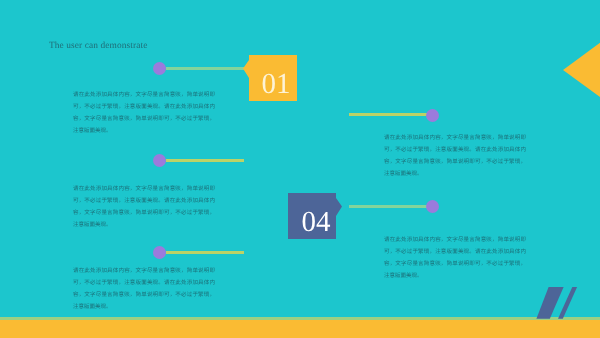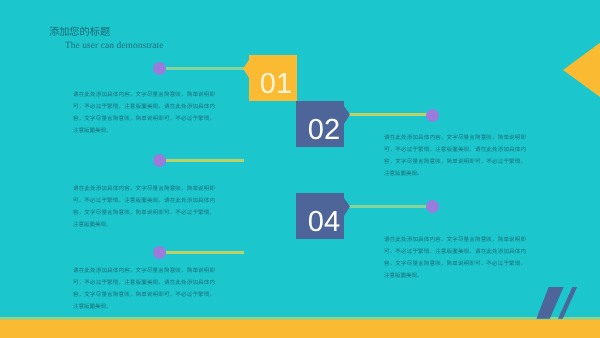--- a/index.html
+++ b/index.html
@@ -9,27 +9,27 @@
        -webkit-font-smoothing:antialiased;text-rendering:geometricPrecision;}
   svg{display:block;}
 
   #slide{position:relative;width:600px;height:338px;background:#1cc6cd;overflow:hidden;}
 
   
   .title{position:absolute;will-change:transform;left:49px;top:23px;
          font-size:10.2px;color:#1a6974;letter-spacing:0;white-space:nowrap;}
   .subtitle{position:absolute;will-change:transform;left:49px;top:40.5px;
             font-size:9.4px;color:#1f6f79;white-space:nowrap;
-            font-family:"Liberation Serif",serif;letter-spacing:.1px;margin-left:16px;}
+            font-family:"Liberation Serif",serif;letter-spacing:.1px;}
 
   
   .numbox{position:absolute;width:54px;height:46px;}
   .numbox .lbl{position:absolute;left:0;top:0;width:54px;height:46px;will-change:transform;
      display:flex;align-items:center;justify-content:center;box-sizing:border-box;
-     font-family:Liberation Sans, sans-serif;font-size:29px;line-height:1;padding-top:13px;}
+     font-family:Liberation Serif, serif;font-size:29px;line-height:1;padding-top:13px;}
   
   .numbox.y{background:#fabb33;
      clip-path:polygon(6px 0,54px 0,54px 46px,6px 46px,6px 23px,0 13.5px,6px 5px);}
   
   .numbox.b{background:#4d6598;
      clip-path:polygon(0 0,48px 0,48px 5px,54px 13.5px,48px 23px,48px 46px,0 46px);}
   .numbox.y .lbl{color:#fdf3d6;padding-left:12px;}
   .numbox.b .lbl{color:#ffffff;padding-left:2px;}
 
   
@@ -49,21 +49,20 @@
 
   
   .deco-arrow{position:absolute;left:556px;top:30px;}
   .deco-slash{position:absolute;left:532px;top:284px;}
 </style>
 </head>
 <body>
 
 <div id="slide">
 
-  <div class="title">添加您的标题</div>
   <div class="subtitle">The user can demonstrate</div>
 
   <svg class="deco-arrow" width="60" height="80" viewBox="0 0 60 80">
     <polygon points="7,40 52,6.8 52,72.8" fill="#fabb33"></polygon>
   </svg>
 
   <div class="line" style="left:166px;top:66.5px;background:#84d49b;"></div>
   <div class="dot" style="left:153px;top:62px;"></div>
 
   <div class="line" style="left:349px;top:113px;background:#bcd267;"></div>
@@ -74,24 +73,21 @@
 
   <div class="line" style="left:349px;top:205px;background:#84d49b;"></div>
   <div class="dot" style="left:426px;top:200px;"></div>
 
   <div class="line" style="left:166px;top:250.5px;background:#bcd267;"></div>
   <div class="dot" style="left:153px;top:246px;"></div>
 
   <div class="numbox y" style="left:243px;top:55px;">
     <span class="lbl">01</span>
   </div>
-  <div class="numbox b" style="left:296px;top:101px;">
-    <span class="lbl">02</span>
-  </div>
-  <div class="numbox b" style="left:296px;top:193px;">
+  <div class="numbox b" style="left:288px;top:193px;">
     <span class="lbl">04</span>
   </div>
 
   <div class="para" style="left:73px;top:89px;">请在此处添加具体内容，文字尽量言简意赅，简单说明即可，不必过于繁琐，注意版面美观。请在此处添加具体内容，文字尽量言简意赅，简单说明即可，不必过于繁琐，注意版面美观。</div>
   <div class="para" style="left:384px;top:132px;">请在此处添加具体内容，文字尽量言简意赅，简单说明即可，不必过于繁琐，注意版面美观。请在此处添加具体内容，文字尽量言简意赅，简单说明即可，不必过于繁琐，注意版面美观。</div>
   <div class="para" style="left:73px;top:183px;">请在此处添加具体内容，文字尽量言简意赅，简单说明即可，不必过于繁琐，注意版面美观。请在此处添加具体内容，文字尽量言简意赅，简单说明即可，不必过于繁琐，注意版面美观。</div>
   <div class="para" style="left:384px;top:234px;">请在此处添加具体内容，文字尽量言简意赅，简单说明即可，不必过于繁琐，注意版面美观。请在此处添加具体内容，文字尽量言简意赅，简单说明即可，不必过于繁琐，注意版面美观。</div>
   <div class="para" style="left:73px;top:265px;">请在此处添加具体内容，文字尽量言简意赅，简单说明即可，不必过于繁琐，注意版面美观。请在此处添加具体内容，文字尽量言简意赅，简单说明即可，不必过于繁琐，注意版面美观。</div>
 
   <div class="bandline"></div>

